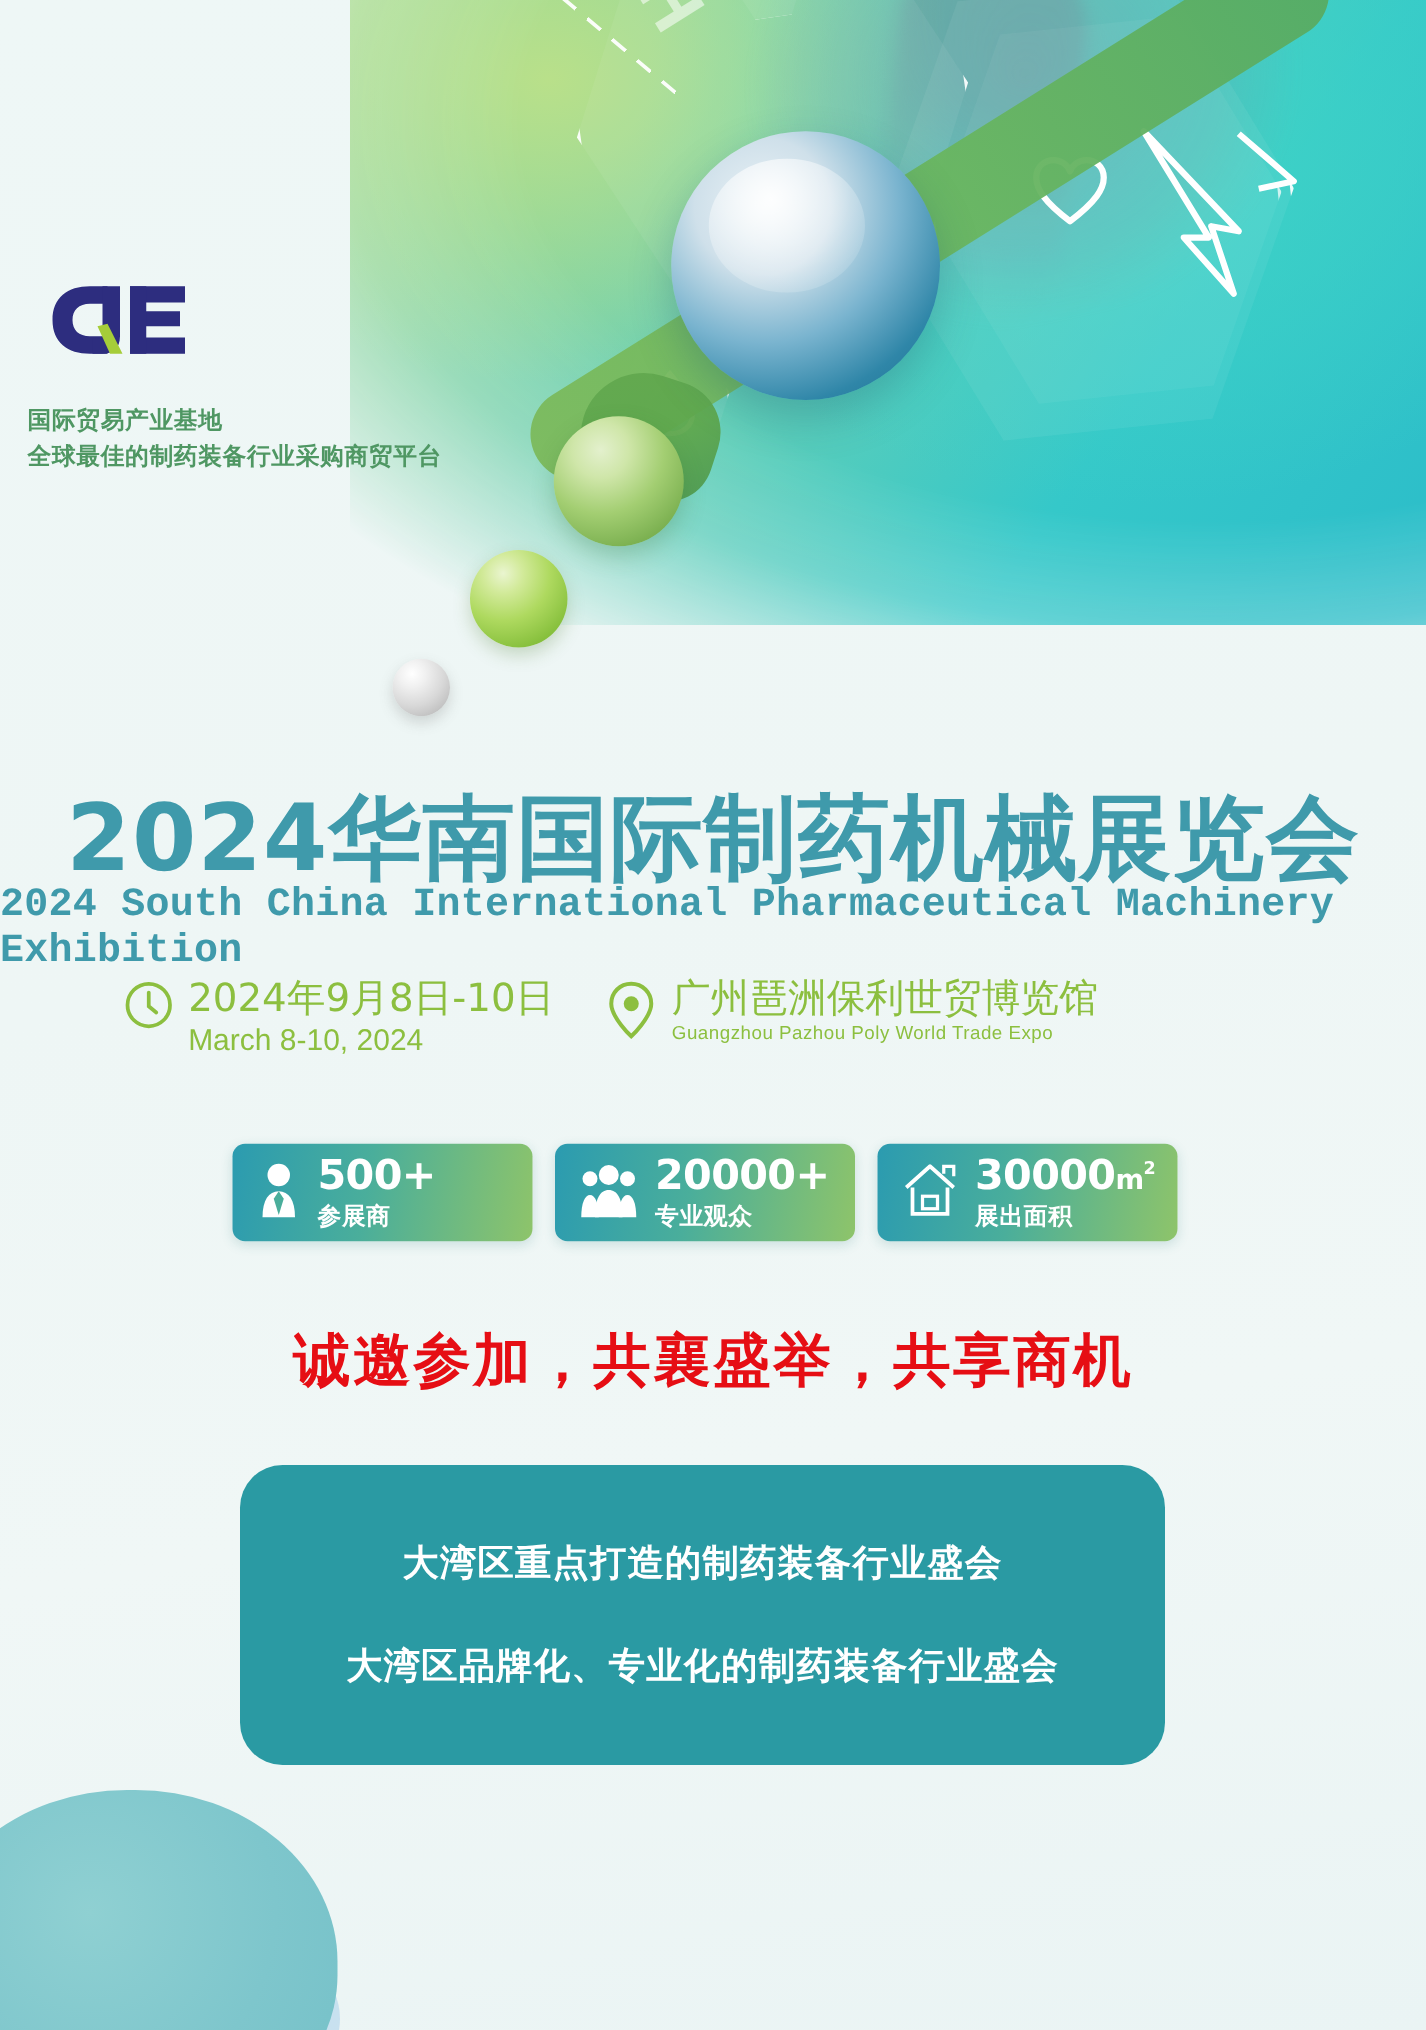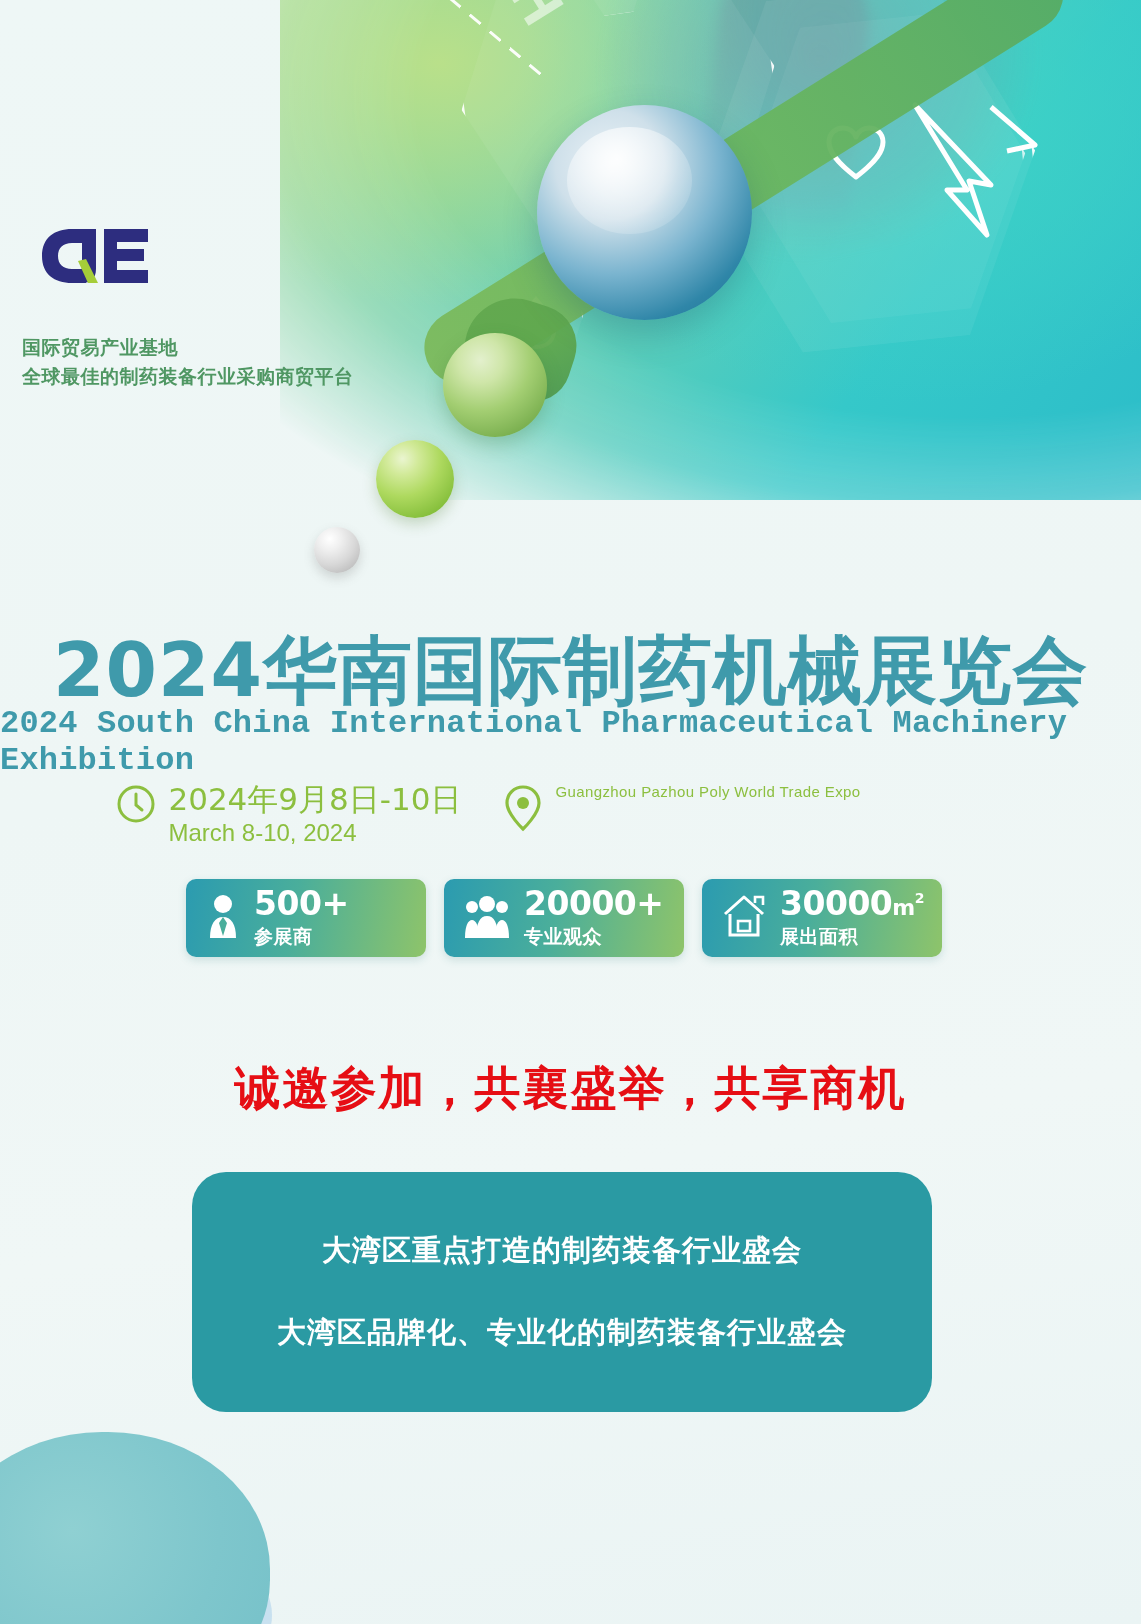--- a/index.html
+++ b/index.html
@@ -125,21 +125,21 @@
   }
   .blob-green{
     position:absolute;left:-90px;top:1470px;width:140px;height:180px;
     background:#a9cf9a;border-radius:50%;opacity:.55;
   }
 
   
   .logo-wrap{position:absolute;left:34px;top:225px;}
   .logo-mark{position:relative;width:122px;height:62px;}
   .tagline{
-    position:absolute;left:22px;top:333px;
+    position:absolute;left:22px;top:322px;
     color:#4f9763;font-size:19px;line-height:1.5;font-weight:600;
     letter-spacing:.5px;
     font-family:"DejaVu Sans",sans-serif;
   }
 
   
   .title-cn{
     position:absolute;left:0;top:622px;width:1141px;text-align:center;
     font-size:74px;font-weight:800;color:#3f9aab;letter-spacing:1px;
     font-family:"DejaVu Sans",sans-serif;
@@ -162,21 +162,21 @@
     font-family:"DejaVu Sans",sans-serif;white-space:nowrap;
   }
   .info-en{
     color:#8cbf3f;font-size:24px;font-weight:400;line-height:1.3;
     font-family:"Liberation Sans",sans-serif;white-space:nowrap;
   }
   .info-en.small{font-size:15px;letter-spacing:.4px;}
 
   
   .stats{
-    position:absolute;left:0;top:879px;width:1128px;
+    position:absolute;left:0;top:915px;width:1128px;
     display:flex;justify-content:center;gap:18px;
   }
   .stat{
     height:78px;border-radius:10px;display:flex;align-items:center;
     padding:0 20px;gap:14px;
     background:linear-gradient(100deg,#2b9bb0 0%,#4aae9b 45%,#8ec46a 100%);
     box-shadow:0 3px 9px rgba(40,120,120,.18);
   }
   .stat.s1{width:200px;}
   .stat.s2{width:200px;}
@@ -294,20 +294,21 @@
     </div>
 
     <div class="info-item">
       <span class="info-ico">
         <svg width="40" height="48" viewBox="0 0 40 48">
           <path d="M20 3 C11 3 4 10 4 19 C4 30 20 45 20 45 C20 45 36 30 36 19 C36 10 29 3 20 3 Z" fill="none" stroke="#8cbf3f" stroke-width="3.2"></path>
           <circle cx="20" cy="19" r="6" fill="#8cbf3f"></circle>
         </svg>
       </span>
       <span>
+        <div class="info-cn">广州琶洲保利世贸博览馆</div>
         <div class="info-en small">Guangzhou Pazhou Poly World Trade Expo</div>
       </span>
     </div>
   </div>
 
   <div class="stats">
 
     <div class="stat s1">
       <span class="stat-ico">
         <svg width="34" height="44" viewBox="0 0 34 44">

